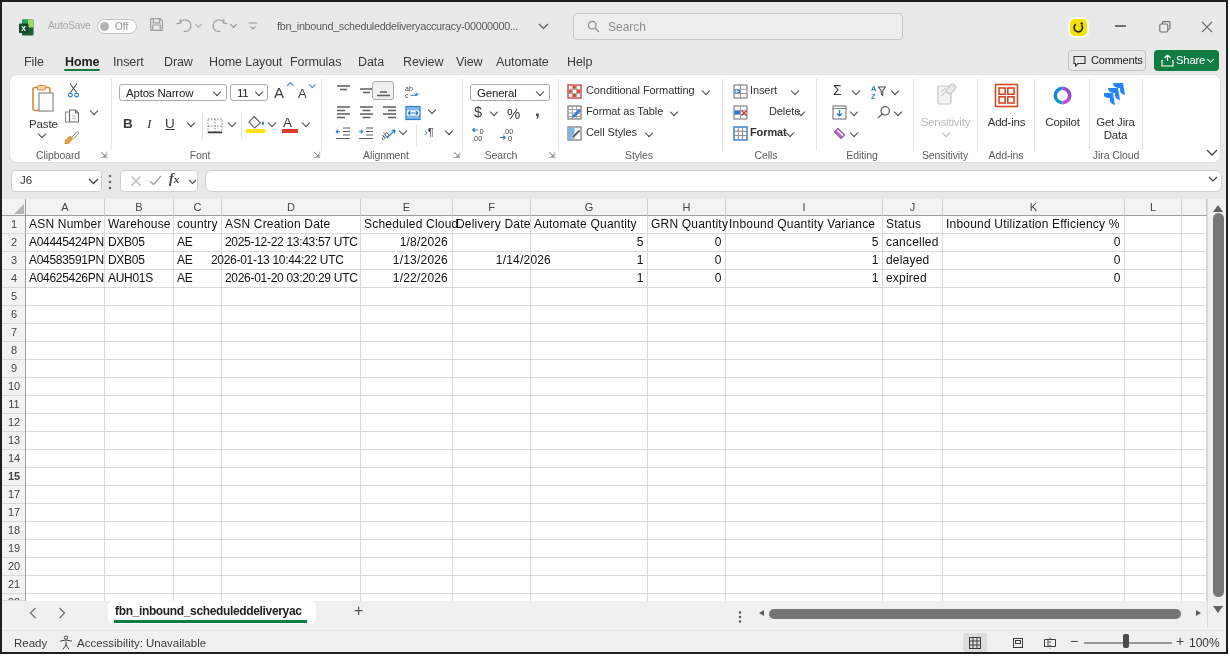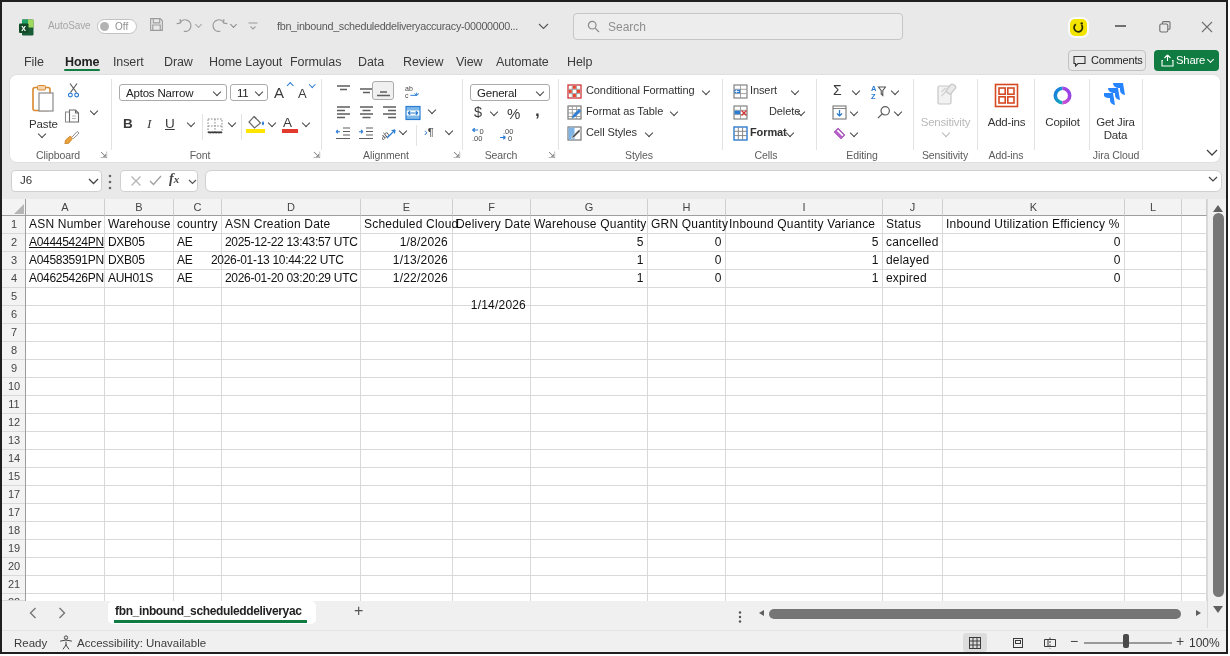--- a/index.html
+++ b/index.html
@@ -444,21 +444,21 @@
     <div class="rowhdr" style="top:89px;height:18px;">5</div>
     <div class="rowhdr" style="top:107px;height:18px;">6</div>
     <div class="rowhdr" style="top:125px;height:18px;">7</div>
     <div class="rowhdr" style="top:143px;height:18px;">8</div>
     <div class="rowhdr" style="top:161px;height:18px;">9</div>
     <div class="rowhdr" style="top:179px;height:18px;">10</div>
     <div class="rowhdr" style="top:197px;height:18px;">11</div>
     <div class="rowhdr" style="top:215px;height:18px;">12</div>
     <div class="rowhdr" style="top:233px;height:18px;">13</div>
     <div class="rowhdr" style="top:251px;height:18px;">14</div>
-    <div class="rowhdr" style="top:269px;height:18px;">15</div>
+    <div class="rowhdr" style="top:269px;height:18px;font-weight:bold;">15</div>
     <div class="rowhdr" style="top:287px;height:18px;">17</div>
     <div class="rowhdr" style="top:305px;height:18px;">17</div>
     <div class="rowhdr" style="top:323px;height:18px;">18</div>
     <div class="rowhdr" style="top:341px;height:18px;">19</div>
     <div class="rowhdr" style="top:359px;height:18px;">20</div>
     <div class="rowhdr" style="top:377px;height:18px;">21</div>
     <div class="rowhdr" style="top:395px;height:7px;">22</div>
     <div class="abs" style="left:23px;top:0;width:1px;height:402px;background:#9e9e9e;"></div>
     <div class="abs" style="left:24px;top:17px;width:1181px;height:385px;background:repeating-linear-gradient(to bottom,transparent 0,transparent 17px,#d9d9d9 17px,#d9d9d9 18px);"></div>
     <div class="vline" style="left:102px;top:17px;height:385px;"></div>
@@ -473,41 +473,41 @@
     <div class="vline" style="left:940px;top:17px;height:385px;"></div>
     <div class="vline" style="left:1122px;top:17px;height:385px;"></div>
     <div class="vline" style="left:1179px;top:17px;height:385px;"></div>
     <div class="vline" style="left:1204px;top:17px;height:385px;"></div>
     <div class="cell w" style="left:27px;top:17px;">ASN Number</div>
     <div class="cell w" style="left:106px;top:17px;">Warehouse</div>
     <div class="cell w" style="left:175px;top:17px;">country</div>
     <div class="cell w" style="left:223px;top:17px;">ASN Creation Date</div>
     <div class="cell w" style="left:362px;top:17px;">Scheduled Cloud</div>
     <div class="cell w" style="left:454px;top:17px;">Delivery Date</div>
-    <div class="cell w" style="left:532px;top:17px;">Warehouse Quantity</div>
+    <div class="cell w" style="left:532px;top:17px;">Automate Quantity</div>
     <div class="cell w" style="left:649px;top:17px;">GRN Quantity</div>
     <div class="cell w" style="left:727px;top:17px;">Inbound Quantity Variance</div>
     <div class="cell w" style="left:884px;top:17px;">Status</div>
     <div class="cell w" style="left:944px;top:17px;">Inbound Utilization Efficiency %</div>
-    <div class="cell" style="left:27px;top:35px;text-decoration:underline;">A04445424PN</div>
+    <div class="cell" style="left:27px;top:35px;">A04445424PN</div>
     <div class="cell" style="left:106px;top:35px;">DXB05</div>
     <div class="cell" style="left:175px;top:35px;">AE</div>
     <div class="cell" style="left:223px;top:35px;">2025-12-22 13:43:57 UTC</div>
     <div class="cell num w" style="left:359px;top:35px;width:87px;">1/8/2026</div>
     <div class="cell num" style="left:529px;top:35px;width:112px;">5</div>
     <div class="cell num" style="left:646px;top:35px;width:73px;">0</div>
     <div class="cell num" style="left:724px;top:35px;width:152px;">5</div>
     <div class="cell w" style="left:884px;top:35px;">cancelled</div>
     <div class="cell num" style="left:941px;top:35px;width:177px;">0</div>
     <div class="cell" style="left:27px;top:53px;">A04583591PN</div>
     <div class="cell" style="left:106px;top:53px;">DXB05</div>
     <div class="cell" style="left:175px;top:53px;">AE</div>
     <div class="cell" style="left:209px;top:53px;">2026-01-13 10:44:22 UTC</div>
     <div class="cell num w" style="left:359px;top:53px;width:87px;">1/13/2026</div>
-    <div class="cell num w" style="left:451px;top:53px;width:73px;margin-top:45px;">1/14/2026</div>
+    <div class="cell num w" style="left:476px;top:53px;width:73px;">1/14/2026</div>
     <div class="cell num" style="left:529px;top:53px;width:112px;">1</div>
     <div class="cell num" style="left:646px;top:53px;width:73px;">0</div>
     <div class="cell num" style="left:724px;top:53px;width:152px;">1</div>
     <div class="cell w" style="left:884px;top:53px;">delayed</div>
     <div class="cell num" style="left:941px;top:53px;width:177px;">0</div>
     <div class="cell" style="left:27px;top:71px;">A04625426PN</div>
     <div class="cell" style="left:106px;top:71px;">AUH01S</div>
     <div class="cell" style="left:175px;top:71px;">AE</div>
     <div class="cell" style="left:223px;top:71px;">2026-01-20 03:20:29 UTC</div>
     <div class="cell num w" style="left:359px;top:71px;width:87px;">1/22/2026</div>

